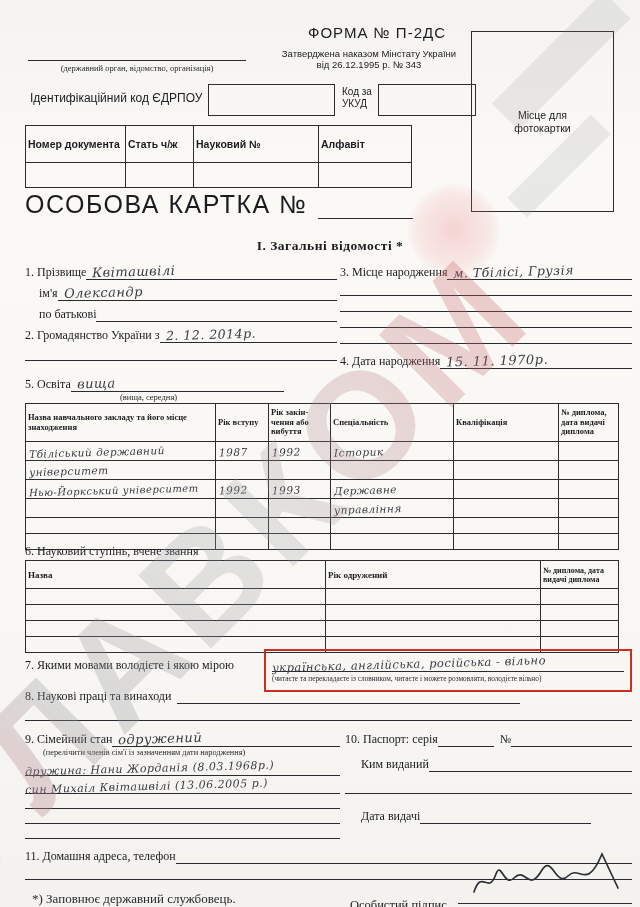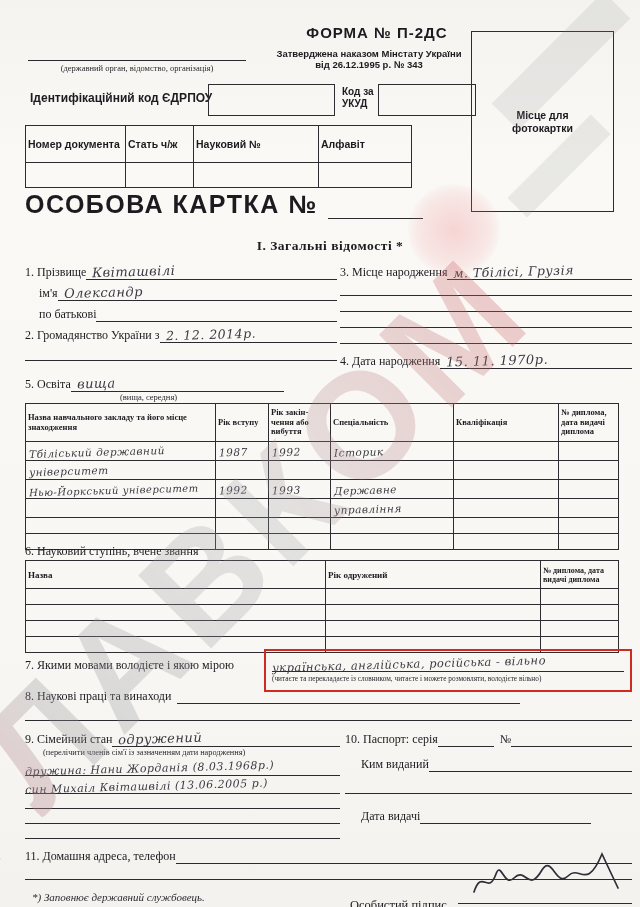--- a/index.html
+++ b/index.html
@@ -1,19 +1,19 @@
 <!DOCTYPE html>
 <html><head>
 <meta charset="utf-8">
 <style>
   html,body{margin:0;padding:0;}
   body{width:640px;height:907px;overflow:hidden;background:#dddbd6;}
   .page{position:relative;width:640px;height:907px;background:linear-gradient(180deg,#f4f3ef 0%,#faf9f6 18%,#f8f7f3 70%,#f3f2ee 100%);font-family:"Liberation Sans",sans-serif;color:#1b1b20;}
   .abs{position:absolute;}
-  .sans{font-family:"Liberation Sans",sans-serif;font-weight:bold;}
+  .sans{font-family:"Liberation Sans",sans-serif;}
   .serif{font-family:"Liberation Serif",serif;}
   .hw{font-family:"DejaVu Serif",serif;font-style:italic;color:#3a3a44;display:inline-block;transform:rotate(-1.6deg);letter-spacing:.5px;white-space:nowrap;}
   .row{display:flex;align-items:flex-end;}
   .fl{flex:1;border-bottom:1.5px solid #2a2a30;min-height:16px;display:flex;align-items:flex-end;padding:0 2px 0 6px;}
   .ul{border-bottom:1.5px solid #2a2a30;}
   table{border-collapse:collapse;table-layout:fixed;width:100%;}
   th,td{border:1.5px solid #2c2c31;overflow:hidden;}
   th{font-weight:bold;text-align:left;vertical-align:middle;padding:2px 2px;}
   td{height:15px;padding:0 3px;vertical-align:bottom;}
   .edu th{font-family:"Liberation Serif",serif;font-size:8.5px;line-height:9.5px;}
@@ -29,21 +29,21 @@
 </head>
 <body>
 
 <div class="page">
 
   <div class="abs wm-circle"></div>
   <div class="abs wm-band" style="left:482px;top:42px;width:158px;height:38px;"></div>
   <div class="abs wm-band" style="left:500px;top:152px;width:118px;height:28px;"></div>
   <div class="abs wm-text">ГЛАВКОМ</div>
 
-  <div class="abs sans" style="left:282px;top:24px;width:190px;text-align:center;font-weight:bold;font-size:15px;letter-spacing:1px;">ФОРМА  № П-2ДС</div>
+  <div class="abs sans" style="left:282px;top:24px;width:190px;text-align:center;font-weight:normal;font-size:15px;letter-spacing:1px;">ФОРМА  № П-2ДС</div>
   <div class="abs sans" style="left:258px;top:48px;width:222px;text-align:center;font-size:9.5px;line-height:11px;">
     <div>Затверджена наказом Мінстату України</div>
     <div>від 26.12.1995 р. № 343</div>
   </div>
   <div class="abs ul" style="left:28px;top:44px;width:218px;height:16px;"></div>
   <div class="abs cap" style="left:28px;top:63px;width:218px;text-align:center;font-size:8.5px;">(державний орган, відомство, організація)</div>
 
   <div class="abs sans" style="left:30px;top:91px;font-size:12px;">Ідентифікаційний код ЄДРПОУ</div>
   <div class="abs" style="left:208px;top:84px;width:125px;height:30px;border:1.6px solid #2c2c31;"></div>
   <div class="abs sans" style="left:334px;top:86px;width:40px;font-size:10px;line-height:12px;padding-left:8px;">Код за УКУД</div>
@@ -307,20 +307,20 @@
   </div>
 
   <div class="abs" style="left:25px;top:844px;width:607px;">
     <div class="row" style="height:20px;">
       <span class="lbl">11. Домашня адреса, телефон</span>
       <span class="fl"></span>
     </div>
   </div>
   <div class="abs ul" style="left:25px;top:866px;width:607px;height:13px;"></div>
 
-  <div class="abs cap" style="left:32px;top:891px;font-size:11px;font-style:italic;">*) Заповнює державний службовець.</div>
+  <div class="abs cap" style="left:32px;top:891px;font-size:13px;">*) Заповнює державний службовець.</div>
   <div class="abs serif" style="left:350px;top:888px;font-size:12.5px;margin-top:10px;">Особистий  підпис</div>
   <div class="abs ul" style="left:458px;top:886px;width:174px;height:17px;"></div>
   <svg class="abs" style="left:468px;top:848px;z-index:35;" width="160" height="52" viewBox="0 0 160 52">
     <path d="M6 44 C 14 20, 20 48, 28 26 C 33 12, 36 40, 46 30 C 58 18, 60 46, 74 22 C 84 6, 88 40, 100 28 C 112 16, 118 44, 134 6 L 150 40" fill="none" stroke="#2e2e38" stroke-width="1.7" stroke-linecap="round"></path>
   </svg>
 
 </div>
 
 </body></html>

